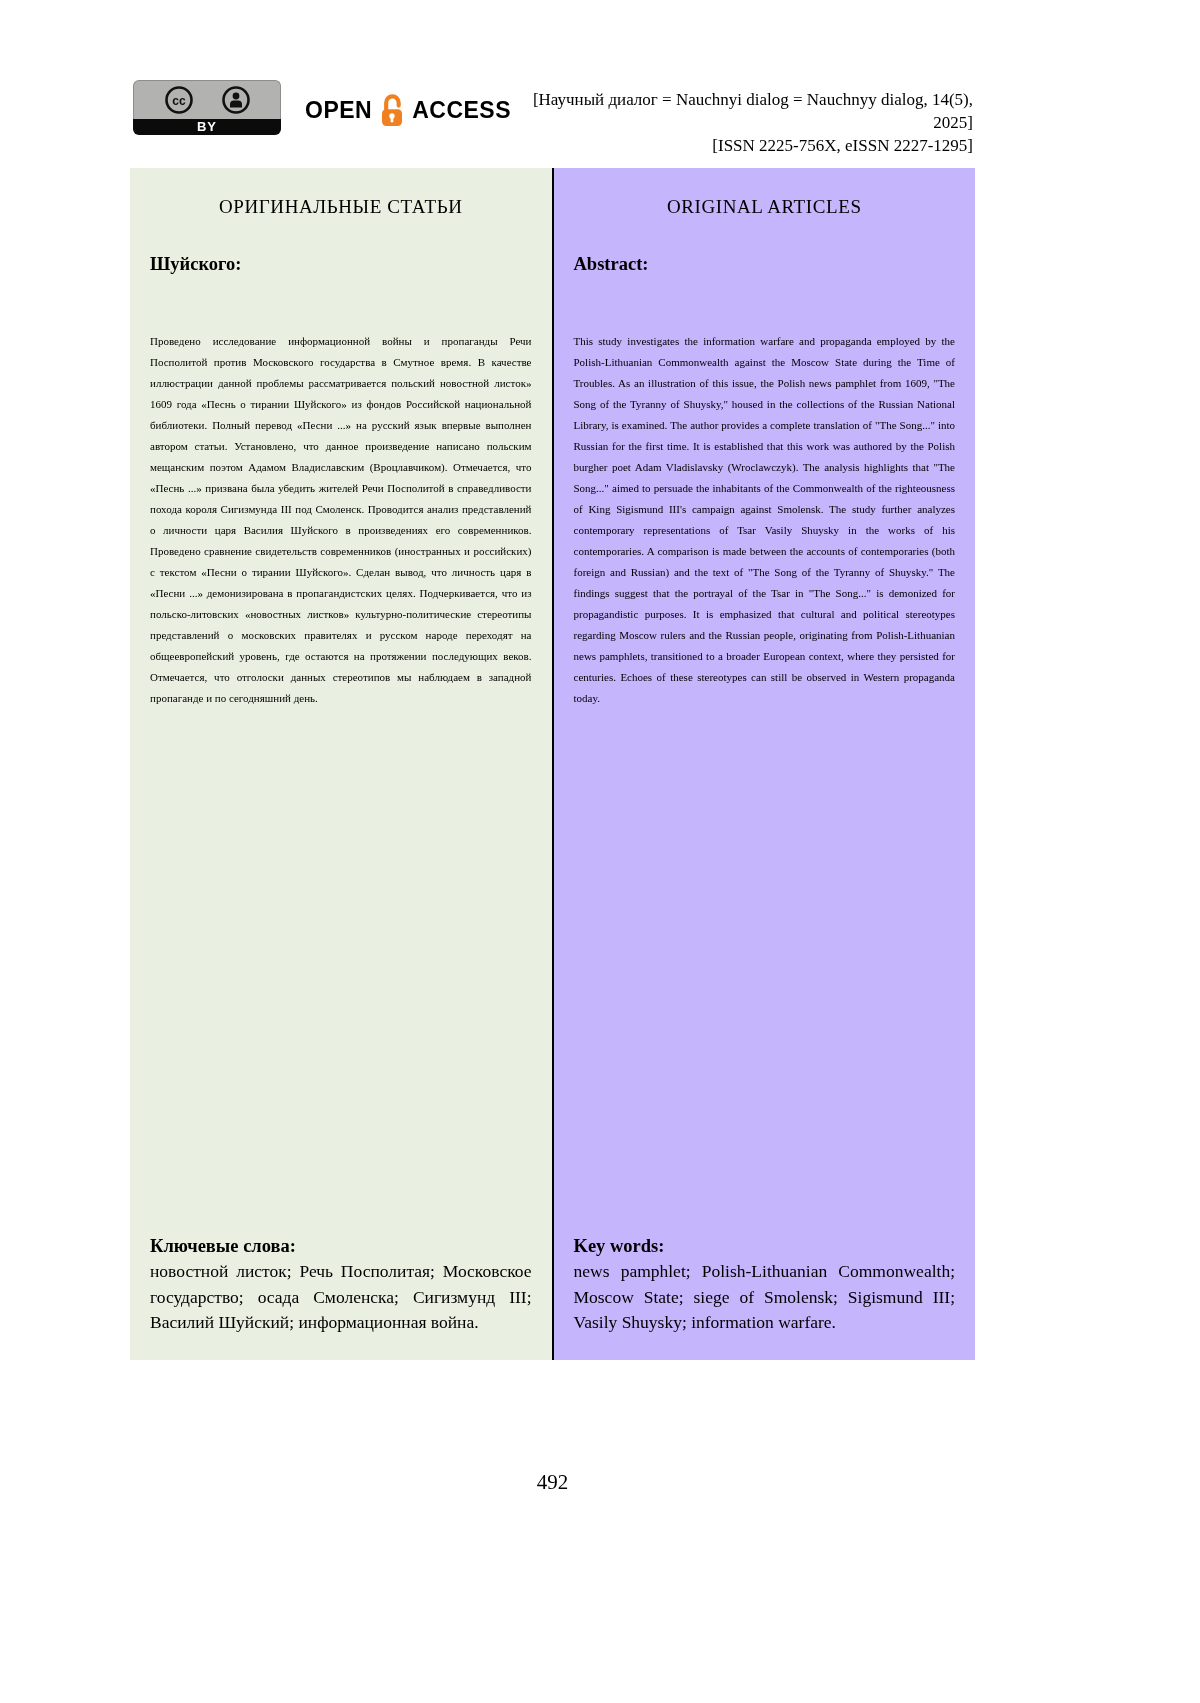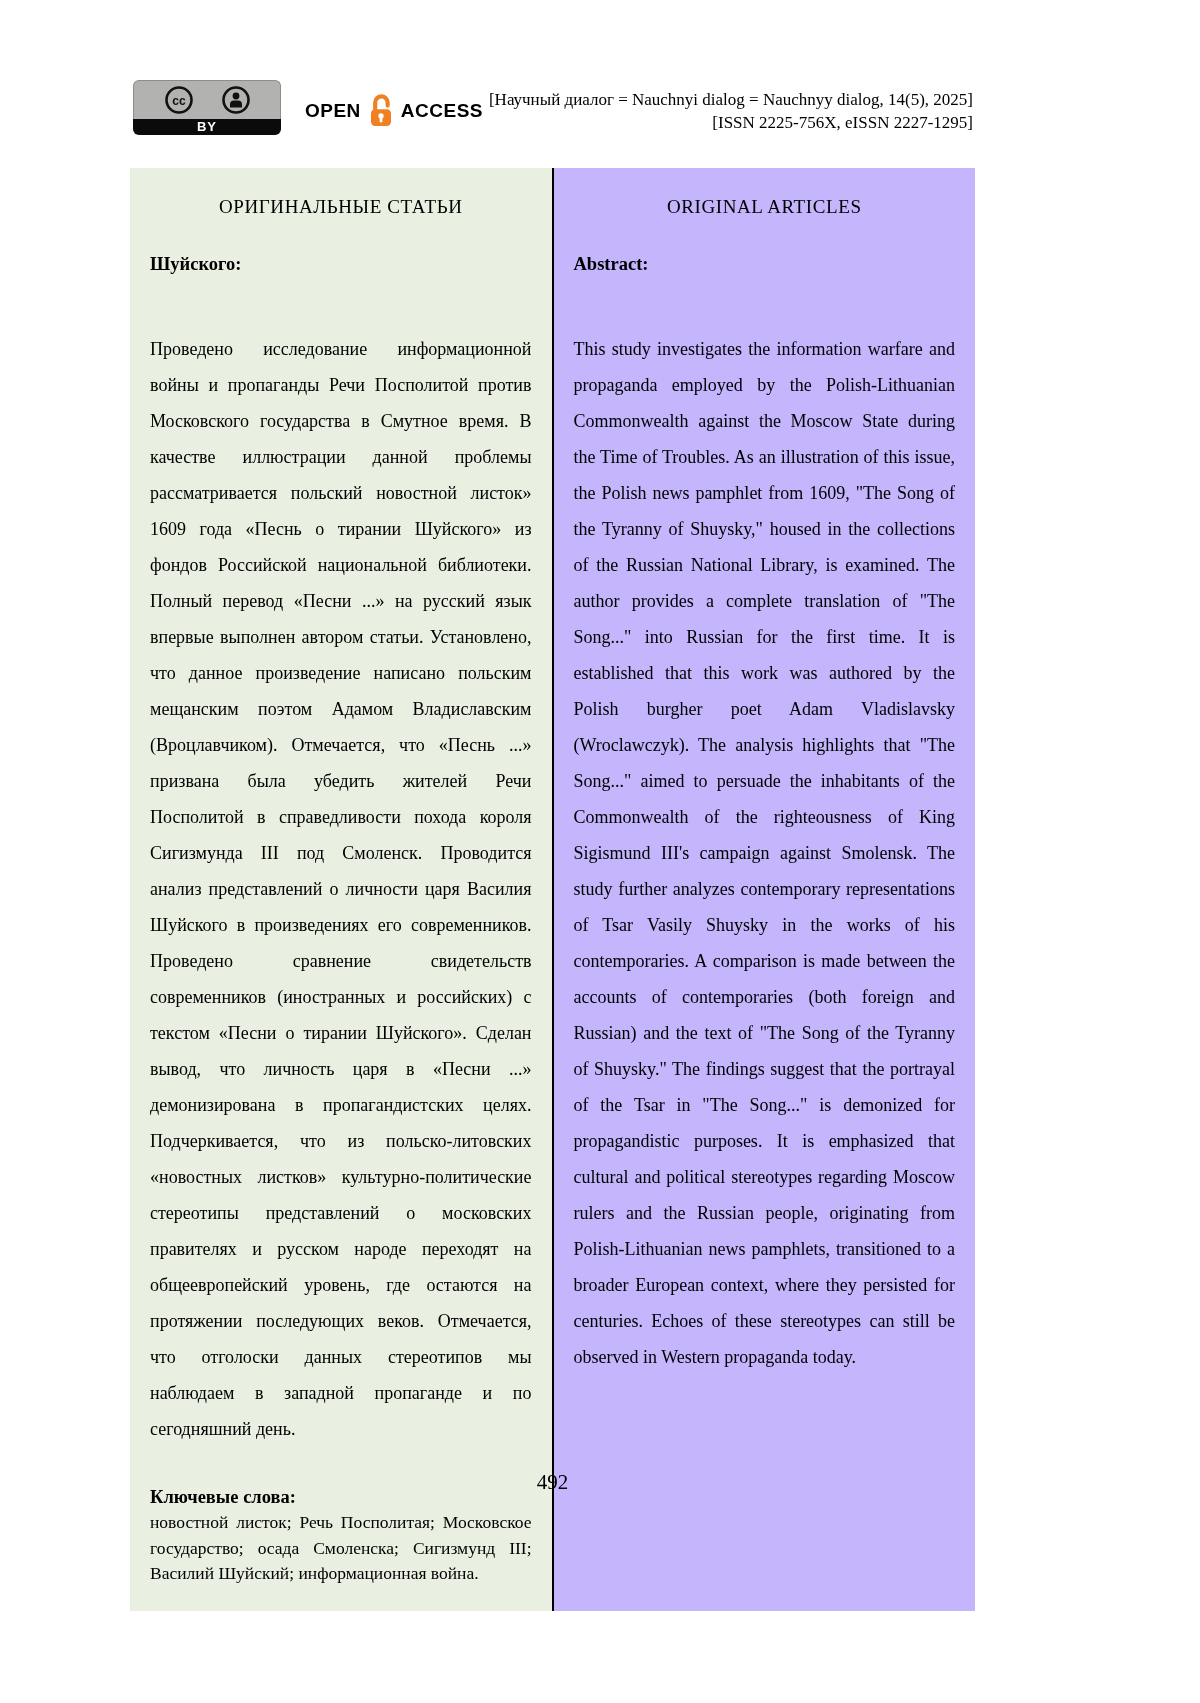--- a/index.html
+++ b/index.html
@@ -6,33 +6,33 @@
   body{font-family:"Liberation Serif", serif;color:#000;}
   .page{position:relative;width:1200px;height:1703px;background:#ffffff;overflow:hidden;}
 
   
   .header{position:absolute;top:80px;left:133px;width:840px;display:flex;justify-content:space-between;align-items:flex-start;}
   .badges{display:flex;align-items:center;gap:24px;}
   .cc-badge{width:148px;}
   .cc-top{height:38px;background:#b2b2b0;border:1px solid #8d8d8b;border-bottom:none;border-radius:6px 6px 0 0;display:flex;align-items:center;justify-content:center;gap:27px;}
   .cc-bottom{height:16px;background:#0b0b0b;border-radius:0 0 6px 6px;color:#fff;font-family:"Liberation Sans",sans-serif;font-size:13px;font-weight:bold;text-align:center;line-height:16px;letter-spacing:1px;}
   .cc-top svg{display:block;}
-  .oa-logo{display:flex;align-items:center;gap:5px;font-family:"Liberation Sans",sans-serif;font-weight:bold;font-size:19px;letter-spacing:.5px;padding-top:6px;}
+  .oa-logo{display:flex;align-items:center;gap:5px;font-family:"Liberation Sans",sans-serif;font-weight:bold;font-size:23px;letter-spacing:.5px;padding-top:6px;}
   .oa-logo svg{display:block;}
   .header-text{text-align:right;font-size:17px;line-height:23px;padding-top:8px;}
 
   
   .content{position:absolute;top:168px;left:130px;width:845px;display:flex;align-items:stretch;min-height:1192px;}
   .col{flex:1;padding:14px 20px 24px;display:flex;flex-direction:column;box-sizing:border-box;}
   .col.left{background:#e9efe1;}
   .col.right{background:#c4b5fd;}
   .divider{width:2px;background:#000;}
   .col-heading{text-align:center;font-size:19px;font-weight:400;letter-spacing:.6px;margin:14px 0 0;}
   .abstract-label{font-weight:bold;font-size:18.5px;margin:36px 0 0;}
-  .abstract-body{font-size:18px;line-height:36px;text-align:justify;margin:56px 0 0;}
+  .abstract-body{font-size:11px;line-height:21px;text-align:justify;margin:56px 0 0;}
   .kw-group{margin-top:auto;padding-top:40px;}
   .kw-label{font-weight:bold;font-size:18.5px;margin:0;}
   .kw-body{font-size:17.5px;line-height:25.6px;text-align:justify;margin:2px 0 0;}
 
   
   .footer{position:absolute;top:1470px;left:130px;width:845px;text-align:center;}
   .page-number{font-size:21px;text-align:center;}
 </style>
 </head>
 <body>
@@ -89,20 +89,24 @@
         <p class="kw-body">новостной листок; Речь Посполитая; Московское государство; осада Смоленска; Сигизмунд III; Василий Шуйский; информационная война.</p>
       </div>
     </section>
 
     <div class="divider"></div>
 
     <section class="col right">
       <h2 class="col-heading">ORIGINAL ARTICLES</h2>
       <p class="abstract-label">Abstract:</p>
       <p class="abstract-body">This study investigates the information warfare and propaganda employed by the Polish-Lithuanian Commonwealth against the Moscow State during the Time of Troubles. As an illustration of this issue, the Polish news pamphlet from 1609, "The Song of the Tyranny of Shuysky," housed in the collections of the Russian National Library, is examined. The author provides a complete translation of "The Song..." into Russian for the first time. It is established that this work was authored by the Polish burgher poet Adam Vladislavsky (Wroclawczyk). The analysis highlights that "The Song..." aimed to persuade the inhabitants of the Commonwealth of the righteousness of King Sigismund III's campaign against Smolensk. The study further analyzes contemporary representations of Tsar Vasily Shuysky in the works of his contemporaries. A comparison is made between the accounts of contemporaries (both foreign and Russian) and the text of "The Song of the Tyranny of Shuysky." The findings suggest that the portrayal of the Tsar in "The Song..." is demonized for propagandistic purposes. It is emphasized that cultural and political stereotypes regarding Moscow rulers and the Russian people, originating from Polish-Lithuanian news pamphlets, transitioned to a broader European context, where they persisted for centuries. Echoes of these stereotypes can still be observed in Western propaganda today.</p>
+      <div class="kw-group">
+        <p class="kw-label">Key words:</p>
+        <p class="kw-body">news pamphlet; Polish-Lithuanian Commonwealth; Moscow State; siege of Smolensk; Sigismund III; Vasily Shuysky; information warfare.</p>
+      </div>
     </section>
 
   </main>
 
   <footer class="footer">
     <div class="page-number">492</div>
   </footer>
 
 </div>
 

